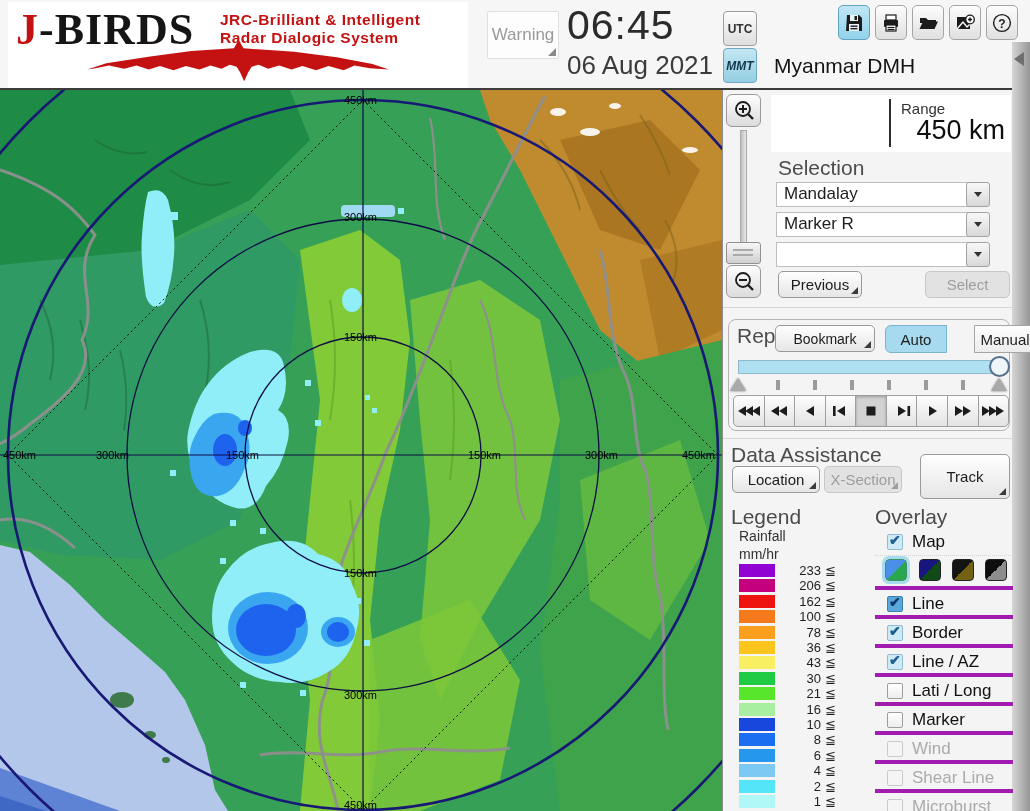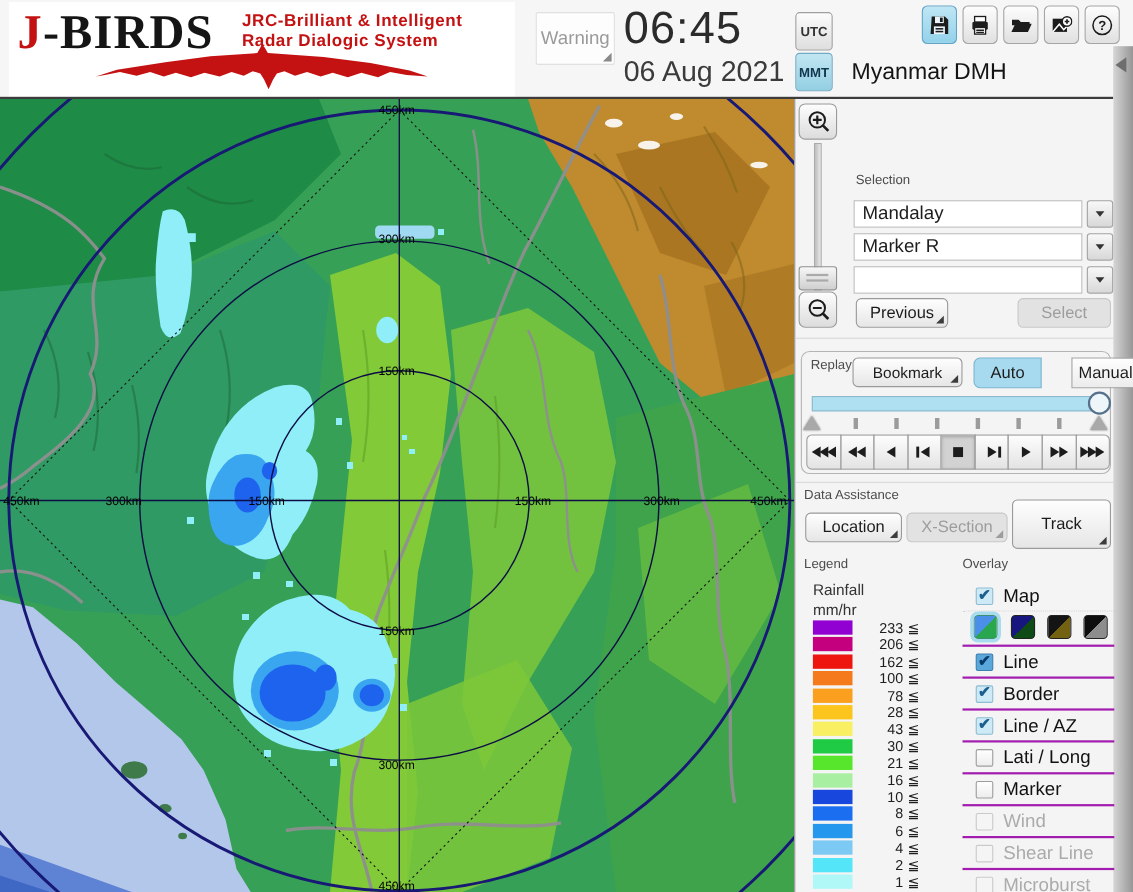--- a/index.html
+++ b/index.html
@@ -17,49 +17,49 @@
   #eagle{left:6px;top:36px;}
   #warning-btn{left:487px;top:11px;width:70px;height:46px;background:#fdfdfd;border:1px solid #e0e0e0;border-radius:2px;
       color:#9a9a9a;font-size:17px;display:flex;align-items:center;justify-content:center;}
   #warning-btn:after{content:"";position:absolute;right:2px;bottom:2px;border-style:solid;border-width:0 0 8px 8px;border-color:transparent transparent #8a8a8a transparent;}
   #clock-time{left:567px;top:2px;font-size:41px;font-weight:500;color:#2b2b2b;letter-spacing:1px;}
   #clock-date{left:567px;top:50px;font-size:26px;color:#3b3b3b;}
   #tz{left:723px;top:11px;width:36px;height:75px;}
   .tz-btn{position:relative;width:34px;height:35px;margin-bottom:2px;border:1px solid #9f9f9f;border-radius:4px;
       background:linear-gradient(#fcfcfc,#dedede);font-size:12px;font-weight:bold;color:#333;
       display:flex;align-items:center;justify-content:center;box-sizing:border-box;}
-  .tz-btn.sel{background:linear-gradient(#c2e6f2,#93cfe2);border-color:#6fa9c4;color:#12364e;}
+  .tz-btn.sel{background:linear-gradient(#c2e6f2,#93cfe2);border-color:#6fa9c4;color:#12364e;font-style:italic;}
   #toolbar{left:838px;top:5px;height:36px;display:flex;gap:5px;}
   .tool-btn{position:relative;width:30px;height:33px;border:1px solid #a5a5a5;border-radius:5px;
       background:linear-gradient(#fdfdfd,#e0e0e0);display:flex;align-items:center;justify-content:center;}
   .tool-btn.active{background:linear-gradient(#bfe6f5,#93d2ea);border-color:#62a4c4;}
   #station{left:774px;top:54px;font-size:21px;color:#141414;}
   #edge-strip{left:1012px;top:42px;width:18px;height:769px;background:linear-gradient(90deg,#d6d6d6,#969696);}
   #collapse-arrow{left:1014px;top:52px;width:0;height:0;border-style:solid;border-width:7px 10px 7px 0;border-color:transparent #6e6e6e transparent transparent;}
   
   #map-wrap{left:0;top:90px;width:722px;height:721px;background:#36a156;}
   
   #panel{left:722px;top:90px;width:290px;height:721px;background:#f4f4f4;border-left:1px solid #8d8d8d;box-sizing:border-box;}
   .sep{position:absolute;left:0;width:290px;height:1px;background:#d7d7d7;}
-  .plabel{position:absolute;font-size:12px;color:#4c4c4c;}
+  .plabel{position:absolute;font-size:21px;color:#4c4c4c;}
   
   #zoomctl{left:3px;top:4px;width:36px;height:204px;}
   .zoom-btn{position:absolute;left:0;width:33px;height:31px;border:1px solid #9a9a9a;border-radius:6px;
       background:linear-gradient(#fdfdfd,#dcdcdc);display:flex;align-items:center;justify-content:center;}
   #zoom-track{position:absolute;left:14px;top:36px;width:5px;height:132px;background:linear-gradient(90deg,#bdbdbd,#e9e9e9);border:1px solid #aaa;}
   #zoom-handle{position:absolute;left:0;top:148px;width:33px;height:20px;border:1px solid #909090;border-radius:3px;
       background:linear-gradient(#f7f7f7,#cfcfcf);}
   #zoom-handle:after{content:"";position:absolute;left:6px;top:6px;width:20px;height:2px;background:#aaa;box-shadow:0 5px 0 #aaa;}
   
   #range-box{left:48px;top:5px;width:240px;height:57px;background:#fff;}
   #range-div{position:absolute;left:118px;top:4px;width:2px;height:48px;background:#2e2e2e;}
   #range-label{position:absolute;left:130px;top:5px;font-size:15px;color:#333;}
   #range-value{position:absolute;right:6px;top:20px;font-size:27px;color:#0e0e0e;}
   #sel-label{left:55px;top:66px;}
-  .dd-row{position:absolute;left:53px;width:236px;height:25px;}
+  .dd-row{position:absolute;left:53px;width:214px;height:25px;}
   .dd-field{position:absolute;left:0;top:0;width:208px;height:25px;background:#fff;border:1px solid #bdbdbd;box-sizing:border-box;
       font-size:17px;color:#1d1d1d;padding:1px 0 0 7px;}
   .dd-btn{position:absolute;right:0;top:0;width:24px;height:25px;border:1px solid #a2a2a2;border-radius:3px;
       background:linear-gradient(#f8f8f8,#d8d8d8);display:flex;align-items:center;justify-content:center;box-sizing:border-box;}
   .dd-arrow{width:0;height:0;border-style:solid;border-width:5px 4px 0 4px;border-color:#333 transparent transparent transparent;}
   .btn{position:absolute;border:1px solid #9a9a9a;border-radius:5px;background:linear-gradient(#fefefe,#e6e6e6);
       font-size:15px;color:#1c1c1c;display:flex;align-items:center;justify-content:center;box-sizing:border-box;}
   .btn.disabled{background:#e2e2e2;border-color:#c7c7c7;color:#9d9d9d;}
   .btn.corner:after{content:"";position:absolute;right:3px;bottom:3px;border-style:solid;border-width:0 0 7px 7px;border-color:transparent transparent #3c3c3c transparent;}
   .btn.disabled.corner:after{border-color:transparent transparent #9d9d9d transparent;}
@@ -87,21 +87,21 @@
   
   #legend-title{left:8px;top:415px;} #overlay-title{left:152px;top:415px;}
   #rainfall-l1{left:16px;top:438px;font-size:14px;color:#333;}
   #rainfall-l2{left:16px;top:456px;font-size:14px;color:#333;}
   .leg-row{position:absolute;left:16px;width:120px;height:14px;}
   .leg-swatch{position:absolute;left:0;top:0;width:36px;height:13px;}
   .leg-val{position:absolute;left:38px;top:-1px;width:44px;text-align:right;font-size:13px;color:#1e1e1e;}
   .leg-cmp{position:absolute;left:86px;top:-1px;font-size:13px;color:#1e1e1e;}
   
   #overlay-list{left:152px;top:438px;width:138px;}
-  .ov-row{position:absolute;left:0;width:138px;height:27px;display:flex;align-items:center;border-top:2px solid #a21caf;}
+  .ov-row{position:absolute;left:0;width:138px;height:27px;display:flex;align-items:center;border-top:4px solid #a21caf;}
   .ov-row.first{border-top:none;}
   .cb{position:relative;width:16px;height:16px;margin-left:12px;border:1px solid #9d9d9d;border-radius:2px;background:linear-gradient(#fff,#ededed);box-sizing:border-box;}
   .cb.checked{background:#cdeaf6;border-color:#8fbcd2;}
   .cb.checked:after{content:"✔";position:absolute;left:1px;top:-3px;font-size:14px;font-weight:bold;color:#1c5e8e;}
   .cb.hl{background:#5aa7dc;border-color:#3f7fae;}
   .cb.hl:after{color:#0a3a6a;}
   .cb.dis{border-color:#cacaca;background:#f5f5f5;}
   .ov-label{margin-left:9px;font-size:17px;font-weight:500;color:#111;}
   .ov-row.disabled .ov-label{color:#ababab;}
   #style-row{position:absolute;left:0;width:138px;height:30px;border-top:1px dotted #d5d5d5;}
@@ -306,20 +306,25 @@
     <div id="zoom-handle"></div>
     <div class="zoom-btn" style="top:171px">
       <svg width="22" height="22" viewBox="0 0 22 22">
           <circle cx="10" cy="9" r="7" fill="none" stroke="#1c1c1c" stroke-width="1.8"></circle>
           <line x1="15" y1="14" x2="20" y2="19" stroke="#1c1c1c" stroke-width="2.4"></line>
           <line x1="6" y1="9" x2="14" y2="9" stroke="#1c1c1c" stroke-width="2"></line>
         </svg>
     </div>
   </div>
 
+  <div class="abs" id="range-box">
+    <div id="range-div"></div>
+    <div id="range-label">Range</div>
+    <div id="range-value">450 km</div>
+  </div>
 
   <div class="plabel" id="sel-label">Selection</div>
   <div id="sel-dd">
       <div class="dd-row" style="top: 92px;">
         <div class="dd-field">Mandalay</div>
         <div class="dd-btn">
           <div class="dd-arrow"></div>
         </div>
       </div>
       <div class="dd-row" style="top: 122px;">
@@ -413,21 +418,21 @@
           <polygon points="14,1 14,11 22,6"></polygon>
         </svg>
       </div>
     </div>
 
   <div class="sep" style="top:348px"></div>
 
   <div class="plabel" id="da-label">Data Assistance</div>
   <div id="da-btns">
       <div class="btn corner" style="left: 9px; top: 376px; width: 88px; height: 27px;">Location</div>
-      <div class="btn corner disabled" style="left: 101px; top: 376px; width: 92px; height: 27px;">X-Section</div>
+      <div class="btn corner disabled" style="left: 101px; top: 376px; width: 78px; height: 27px;">X-Section</div>
       <div class="btn corner" style="left: 197px; top: 364px; width: 90px; height: 45px;">Track</div>
     </div>
 
   <div class="plabel" id="legend-title">Legend</div>
   <div class="plabel" id="overlay-title">Overlay</div>
   <div class="abs" id="rainfall-l1">Rainfall</div>
   <div class="abs" id="rainfall-l2">mm/hr</div>
   <div id="legend-rows">
       <div class="leg-row" style="top: 474px;">
         <div class="leg-swatch" style="background: rgb(145, 2, 210);"></div>
@@ -449,21 +454,21 @@
         <div class="leg-val">100</div>
         <div class="leg-cmp">≦</div>
       </div>
       <div class="leg-row" style="top: 535.6px;">
         <div class="leg-swatch" style="background: rgb(250, 160, 30);"></div>
         <div class="leg-val">78</div>
         <div class="leg-cmp">≦</div>
       </div>
       <div class="leg-row" style="top: 551px;">
         <div class="leg-swatch" style="background: rgb(251, 197, 29);"></div>
-        <div class="leg-val">28</div>
+        <div class="leg-val">36</div>
         <div class="leg-cmp">≦</div>
       </div>
       <div class="leg-row" style="top: 566.4px;">
         <div class="leg-swatch" style="background: rgb(248, 239, 98);"></div>
         <div class="leg-val">43</div>
         <div class="leg-cmp">≦</div>
       </div>
       <div class="leg-row" style="top: 581.8px;">
         <div class="leg-swatch" style="background: rgb(31, 203, 69);"></div>
         <div class="leg-val">30</div>

